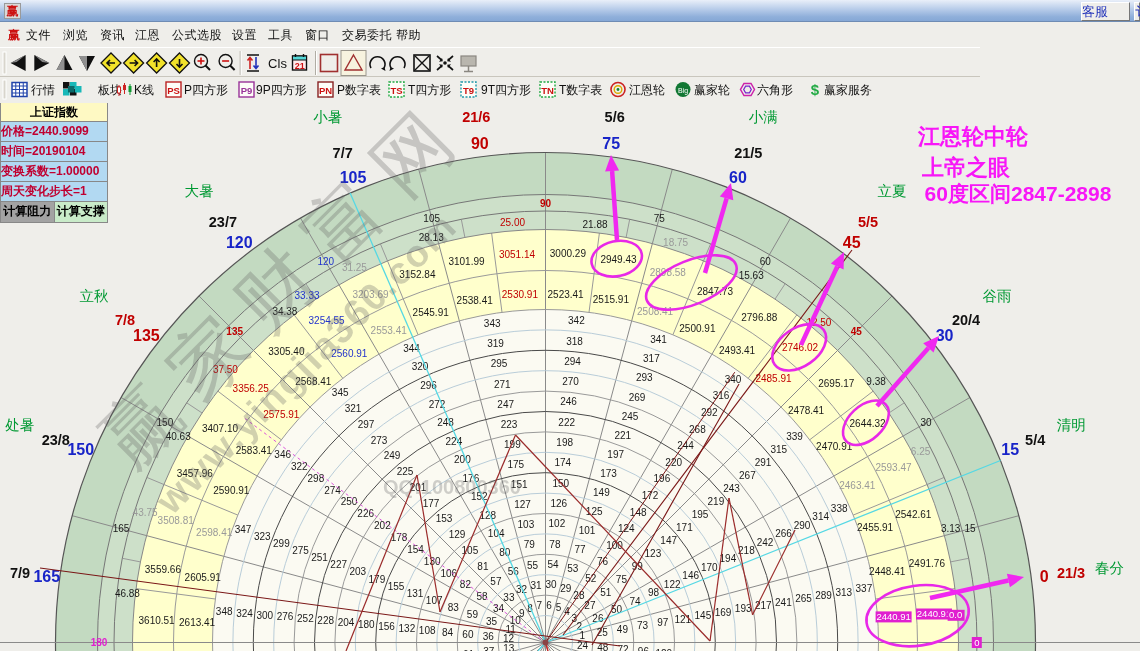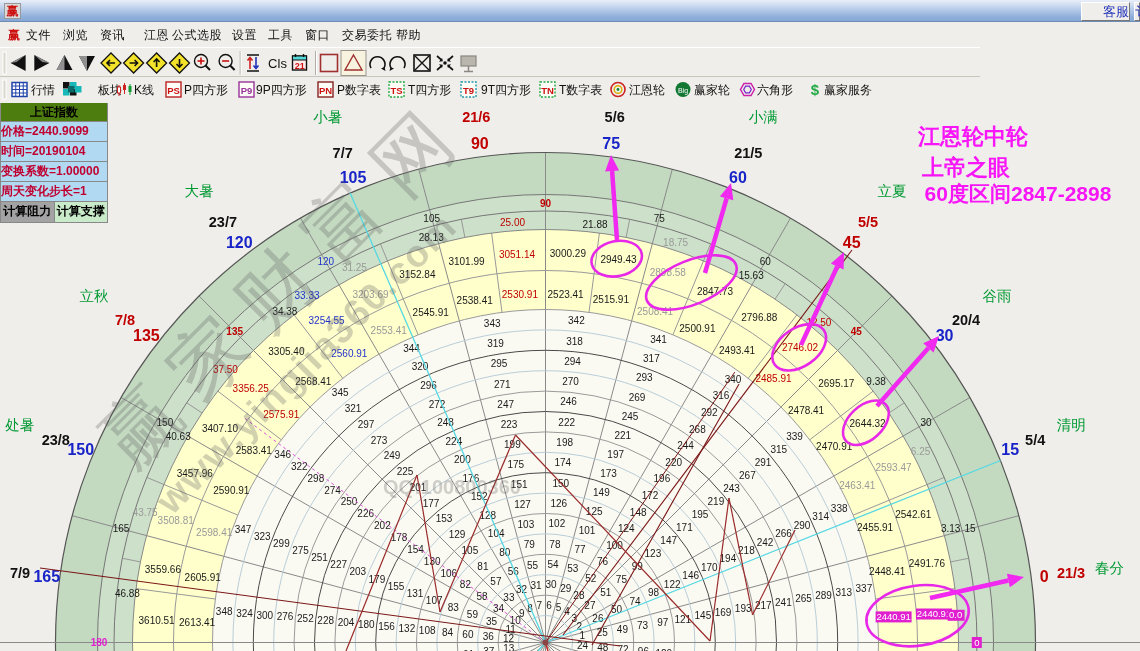--- a/index.html
+++ b/index.html
@@ -1,42 +1,42 @@
 <!DOCTYPE html>
 <html><head><meta charset="utf-8">
 <style>
 *{margin:0;padding:0;box-sizing:border-box}
 body{width:1140px;height:651px;overflow:hidden;font-family:"Liberation Sans",sans-serif;background:#efeeea;position:relative}
 #titlebar{position:absolute;left:0;top:0;width:1140px;height:22px;background:linear-gradient(#e9eff9 0%,#b6cbe9 45%,#8fafda 80%,#86a8d6 100%);border-bottom:1px solid #6f8cb4}
 #titlebar .ttl{position:absolute;left:26px;top:4px;font-size:12.5px;color:#15203c;letter-spacing:0.5px}
 .logoico{position:absolute;left:4px;top:3px;width:17px;height:16px;background:#d9d9d9;border:1px solid #9a9a9a;color:#cc1111;font-weight:bold;font-size:12px;text-align:center;line-height:14px}
-.tbtn{position:absolute;top:2px;height:19px;background:#efeeea;border:1px solid #fff;border-right-color:#777;border-bottom-color:#777;color:#2233bb;font-size:13px;text-align:right;line-height:17px}
+.tbtn{position:absolute;top:2px;height:19px;background:#efeeea;border:1px solid #fff;border-right-color:#777;border-bottom-color:#777;color:#2233bb;font-size:13px;text-align:left;line-height:17px}
 #menubar{position:absolute;left:0;top:22px;width:1140px;height:25px;background:#efeeea;font-size:12px;color:#111;letter-spacing:0.5px}
 #menubar span{position:absolute;top:5px}
 #toolbar1{position:absolute;left:0;top:47px;width:980px;height:30px;background:#efeeea;border-top:1px solid #fff;border-bottom:1px solid #c9c6bd}
 #toolbar2{position:absolute;left:0;top:78px;width:1140px;height:24px;background:#efeeea;border-bottom:1px solid #a8a49a;font-size:12px;color:#111}
 #toolbar2 span{position:absolute;top:4px}
 #panel{position:absolute;left:0;top:103px;width:108px;border:1px solid #888;border-top:none;font-size:12px;z-index:5}
-#panel .hd{height:19px;background:#4d7c0f;border-bottom:1px solid #888;text-align:center;font-weight:bold;line-height:18px;color:#000}
+#panel .hd{height:19px;background:#fef9c3;border-bottom:1px solid #888;text-align:center;font-weight:bold;line-height:18px;color:#000}
 #panel .rw{height:20px;background:#b2d9f2;border-bottom:1px solid #888;color:#c00030;font-weight:bold;line-height:19px;padding-left:0;white-space:nowrap;overflow:hidden}
 #panel .bt{height:20px;display:flex}
 #panel .bt div{flex:1;text-align:center;line-height:19px;font-weight:bold}
 </style></head>
 <body>
 <div id="titlebar">
   <div class="logoico">赢</div>
   <div class="tbtn" style="left:1081px;width:49px">客服</div>
   <div class="tbtn" style="left:1134px;width:6px">讠</div>
 </div>
 <div id="menubar">
   <span style="left:8px;color:#cc1111;font-weight:bold">赢</span>
   <span style="left:26px">文件</span>
     <span style="left:63px">浏览</span>
     <span style="left:100px">资讯</span>
-  <span style="left:144px">江恩</span>
+  <span style="left:135px">江恩</span>
     <span style="left:172px">公式选股</span>
     <span style="left:232px">设置</span>
   <span style="left:268px">工具</span>
     <span style="left:305px">窗口</span>
     <span style="left:342px">交易委托</span>
   <span style="left:396px">帮助</span>
 </div>
 <div id="toolbar1">
     <svg width="1140" height="30" style="position:absolute;left:0;top:0" font-family="&quot;Liberation Sans&quot;,sans-serif">
 <rect x="3" y="4" width="3" height="22" fill="#d8d5cc" stroke="#fff" stroke-width="1"></rect>

